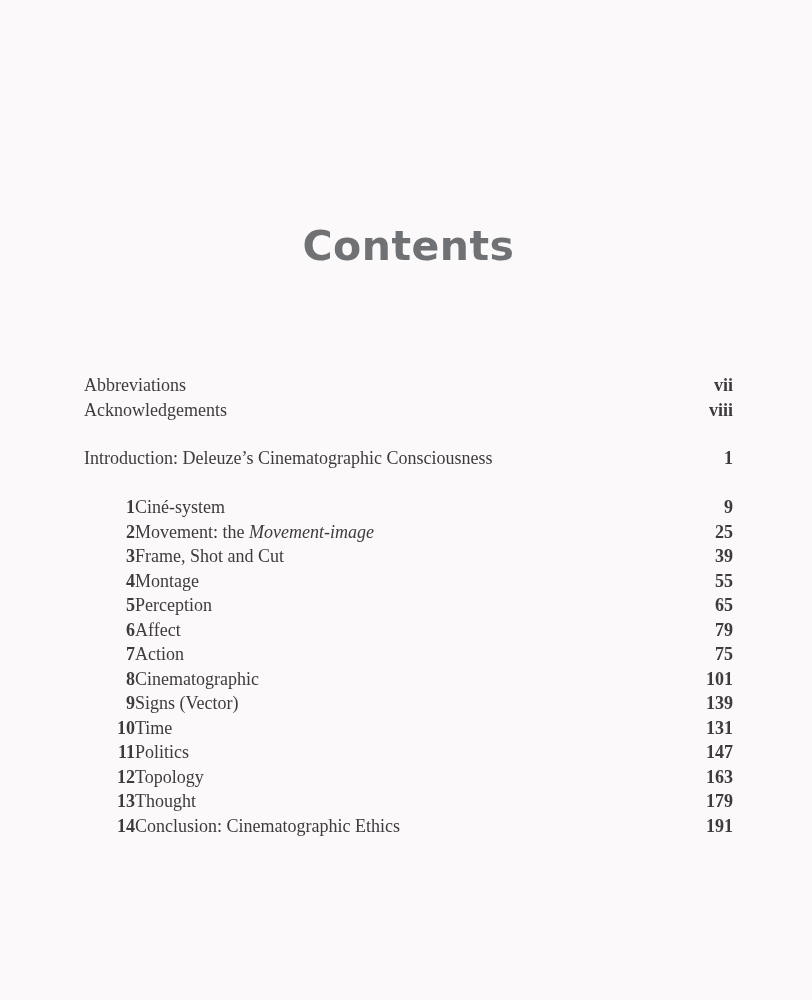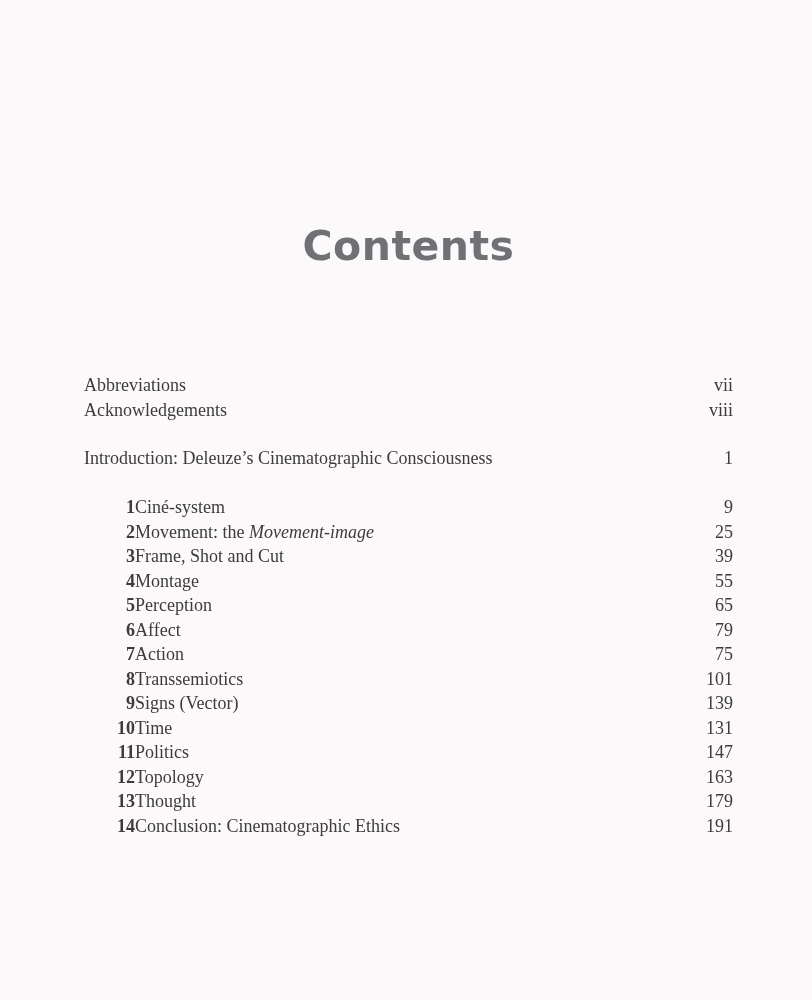--- a/index.html
+++ b/index.html
@@ -46,20 +46,21 @@
       align-items: baseline;
       height: 24.5px;
     }
     .row .label {
       flex: 1;
       white-space: nowrap;
     }
     .row .page-num {
       text-align: center;
       white-space: nowrap;
+      font-weight: bold;
     }
     .row .chap-num {
       width: 51px;
       font-weight: bold;
       text-align: right;
       padding-right: 0;
       box-sizing: border-box;
     }
     .row .chap-num-inner {
       display: inline-block;
@@ -132,21 +133,21 @@
       <span class="chap-title"><span>Affect</span><em></em></span>
       <span class="page-num">79</span>
     </div>
     <div class="row">
       <span class="chap-num"><span class="chap-num-inner">7</span></span>
       <span class="chap-title"><span>Action</span><em></em></span>
       <span class="page-num">75</span>
     </div>
     <div class="row">
       <span class="chap-num"><span class="chap-num-inner">8</span></span>
-      <span class="chap-title"><span>Transsemiotics</span><em></em></span>
+      <span class="chap-title"><span>Cinematographic</span><em></em></span>
       <span class="page-num">101</span>
     </div>
     <div class="row">
       <span class="chap-num"><span class="chap-num-inner">9</span></span>
       <span class="chap-title"><span>Signs (Vector)</span><em></em></span>
       <span class="page-num">139</span>
     </div>
     <div class="row">
       <span class="chap-num"><span class="chap-num-inner">10</span></span>
       <span class="chap-title"><span>Time</span><em></em></span>

